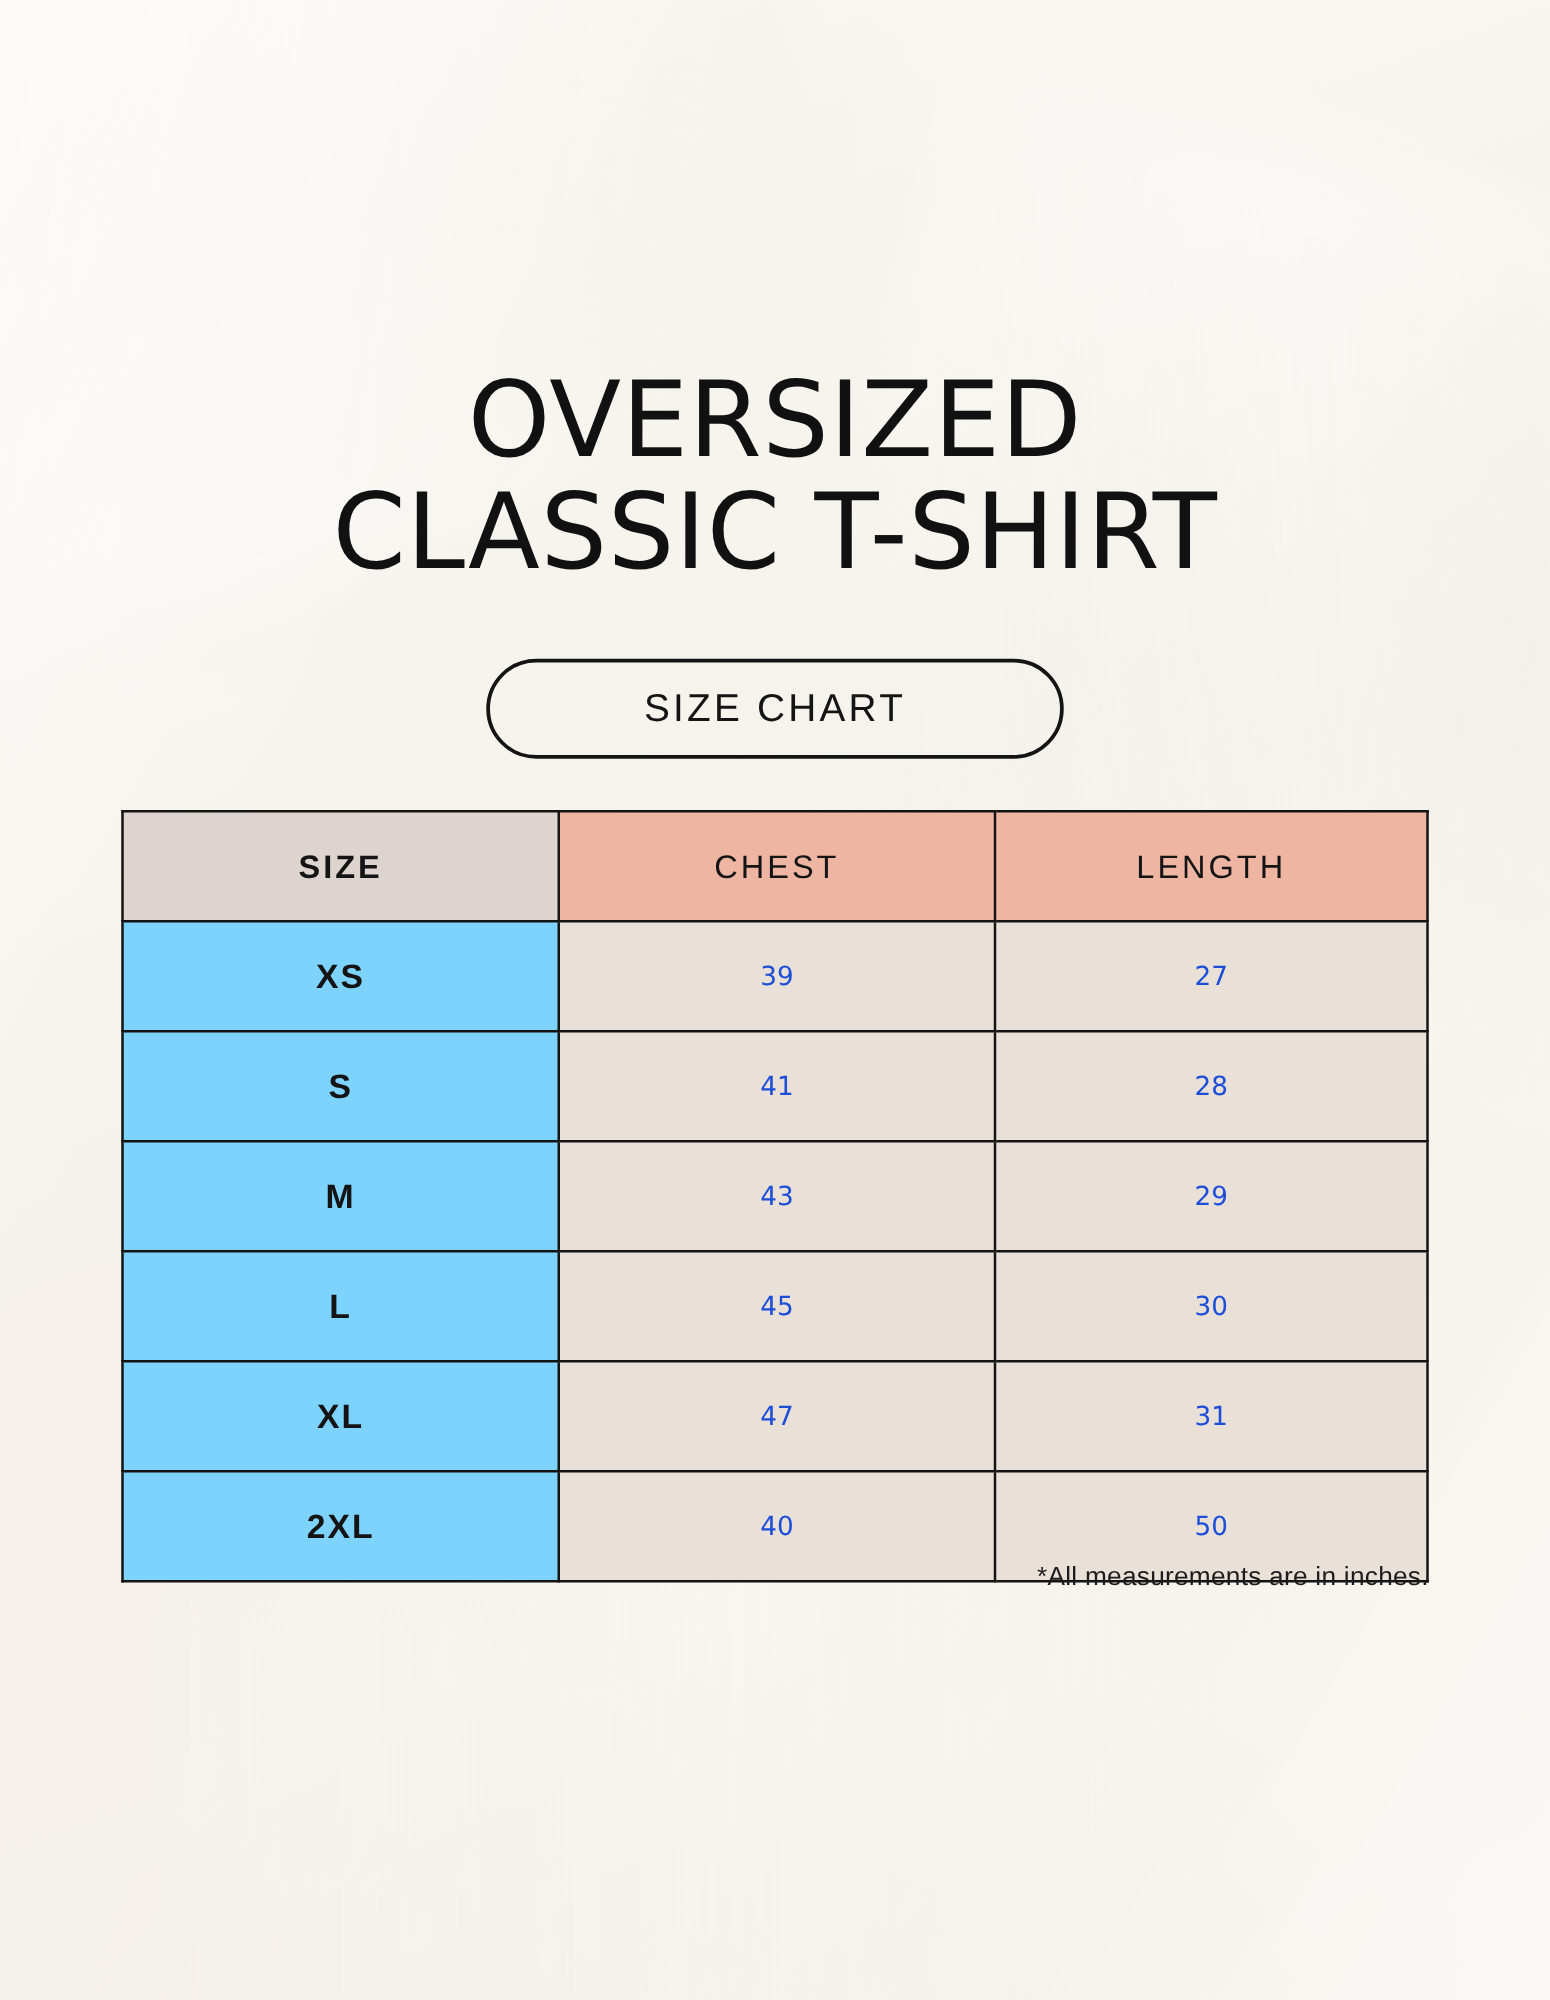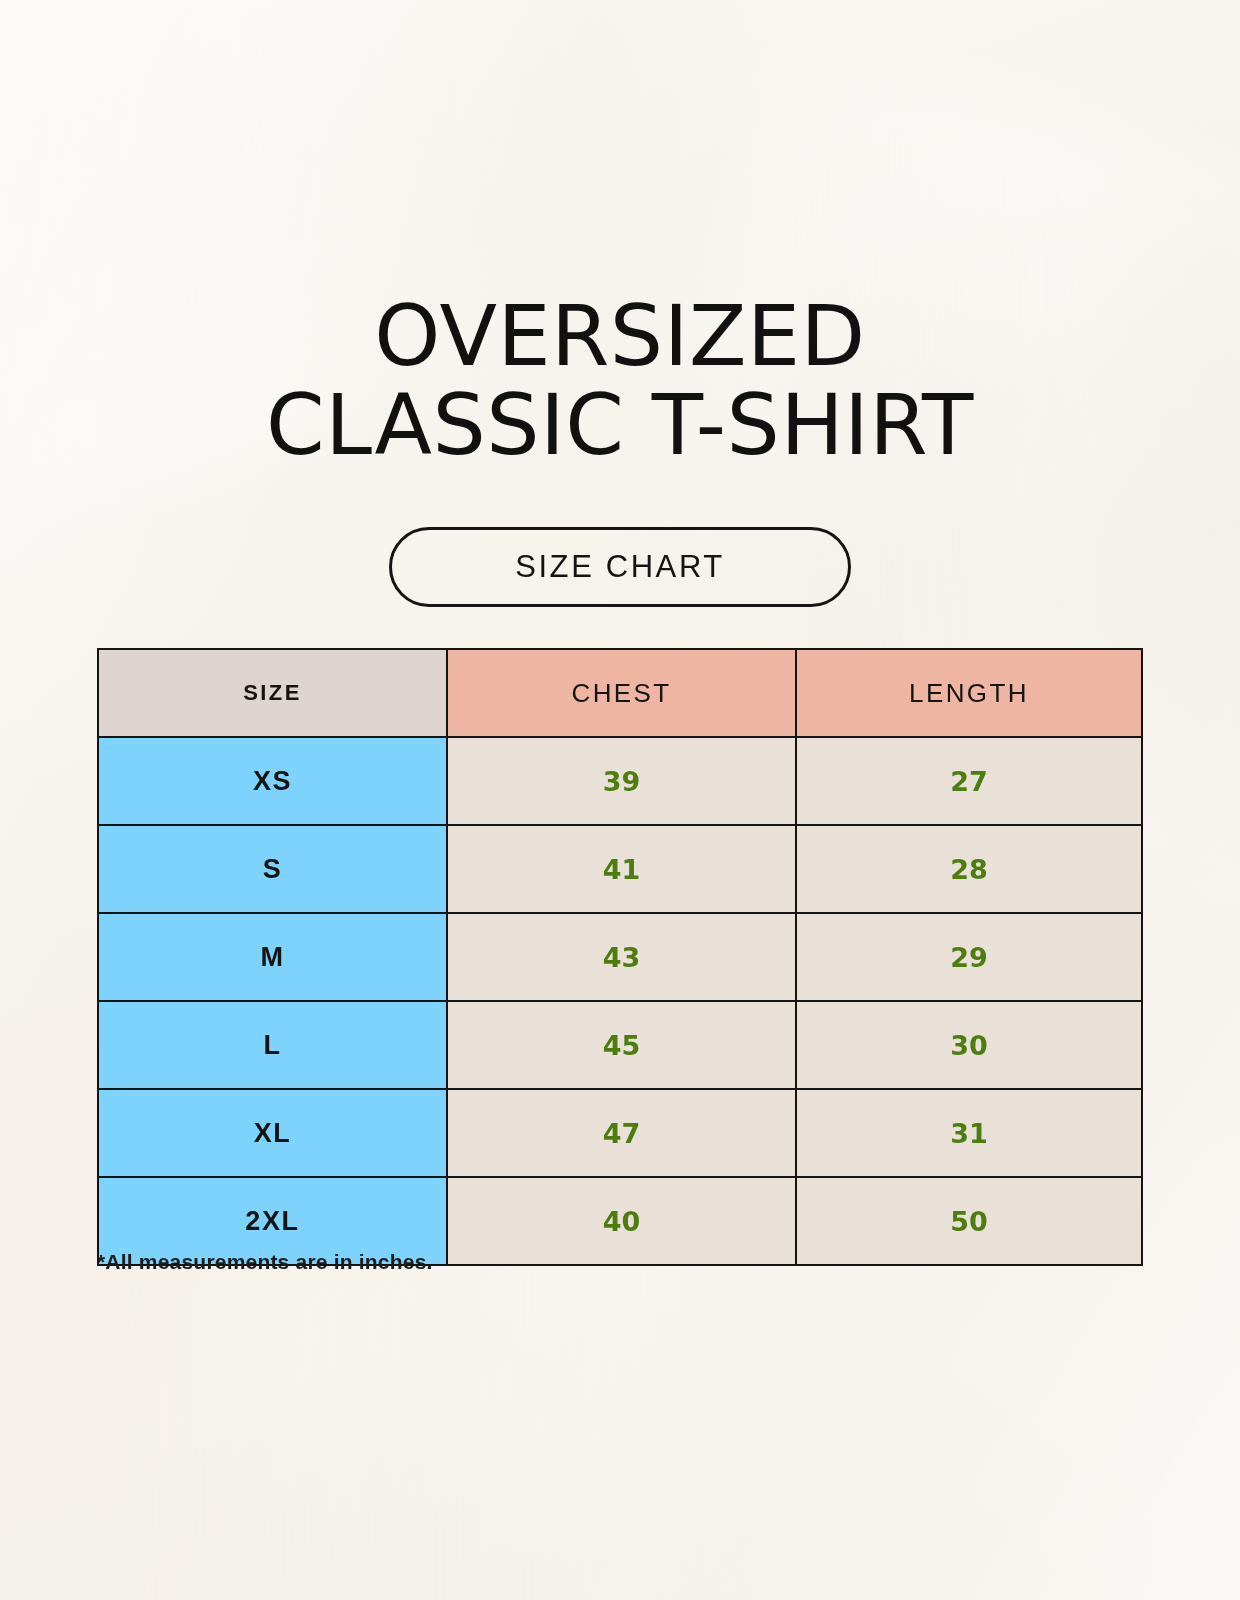--- a/index.html
+++ b/index.html
@@ -123,54 +123,55 @@
     text-align: center;
     vertical-align: middle;
     padding: 0;
   }
   col.c-size { width: 343px; }
   col.c-chest { width: 343px; }
   col.c-length { width: 340px; }
 
   th.head-size {
     background: #ddd4cf;
-    font-size: 22px;
+    font-size: 26px;
     font-weight: 700;
     letter-spacing: 2.4px;
     color: #141414;
   }
   th.head-measure {
     background: #efb5a3;
     font-size: 26px;
     font-weight: 400;
     letter-spacing: 2.4px;
     color: #141414;
   }
   td.cell-size {
     background: #7dd3fc;
     font-size: 27px;
     font-weight: 700;
     letter-spacing: 1.6px;
     color: #141414;
   }
   td.cell-value {
     background: #e9e1d8;
-    font-size: 27px;
-    font-weight: 700;
-    color: #4d7c0f;
+    font-size: 21px;
+    font-weight: 400;
+    color: #1d4ed8;
     font-family: "DejaVu Sans", sans-serif;
   }
 
   .footnote {
     position: absolute;
     top: 1250px;
     left: 97px;
     width: 1046px;
+    text-align: right;
     font-size: 21px;
-    font-weight: 700;
+    font-weight: 400;
     letter-spacing: 0.2px;
     color: #1c1c1c;
   }
 </style>
 </head>
 <body>
 
 <div class="page">
 
   <div class="bg-wash"></div>

